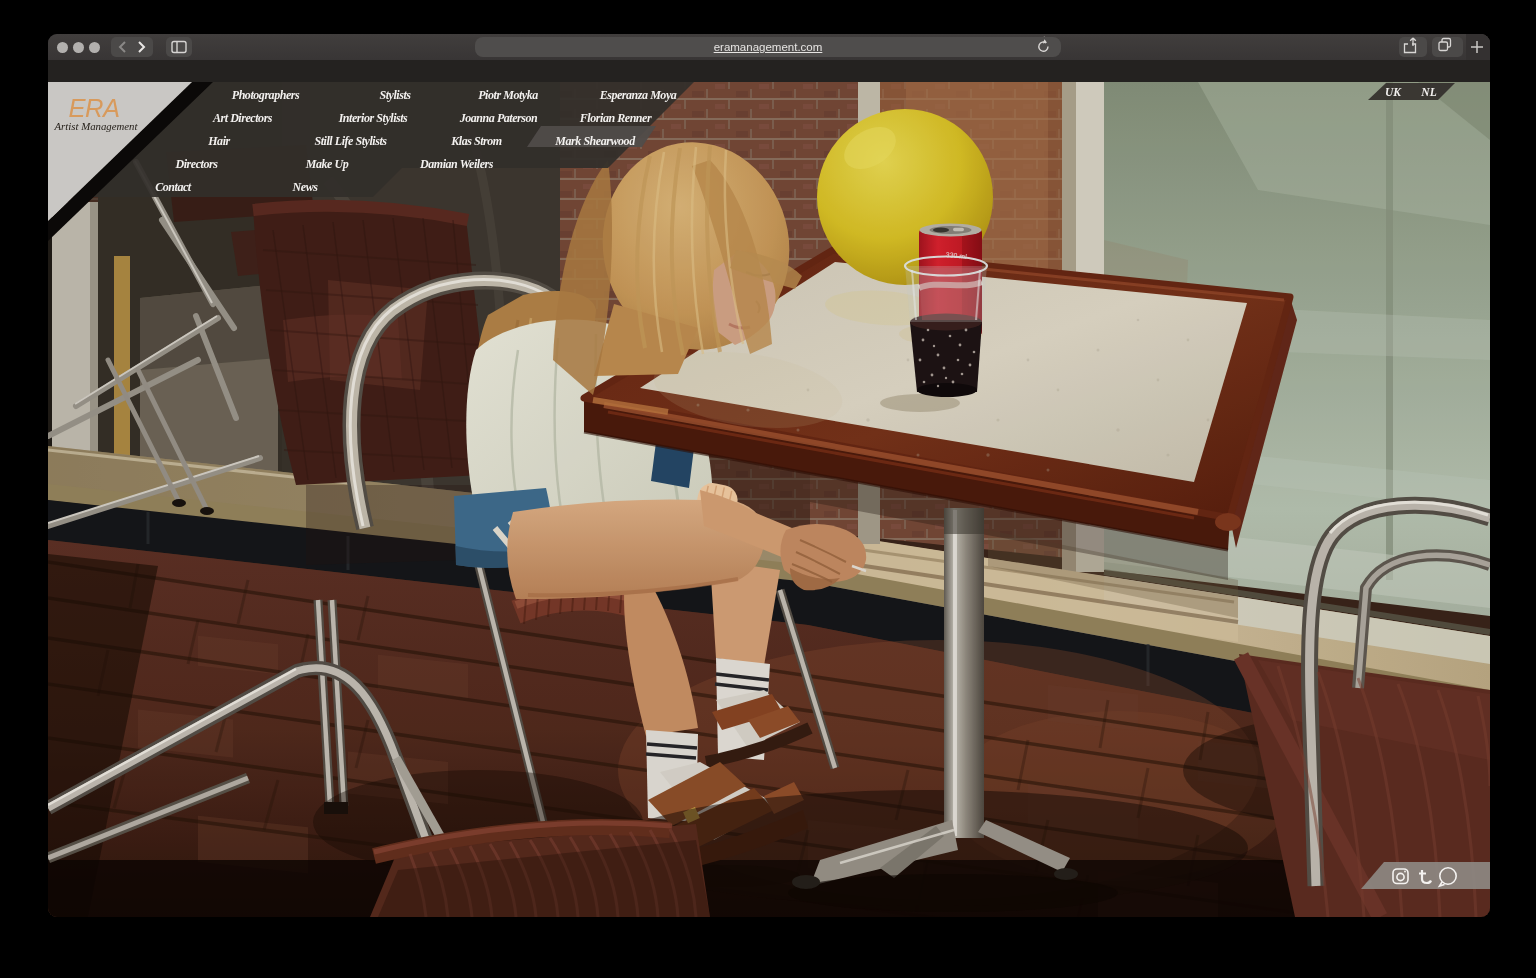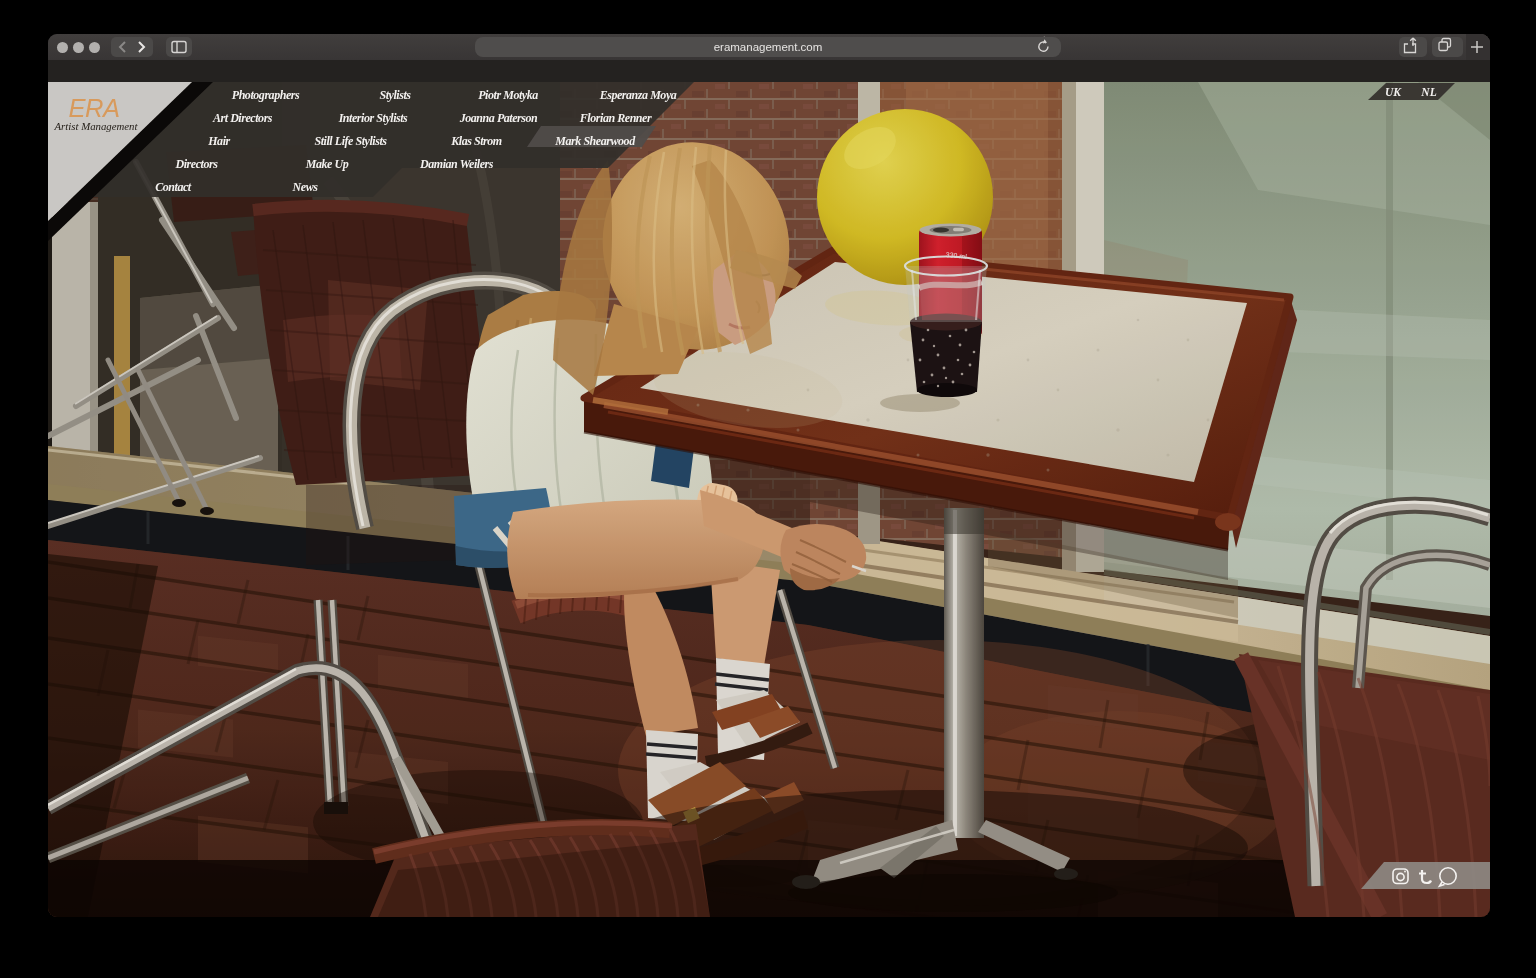--- a/index.html
+++ b/index.html
@@ -1,21 +1,21 @@
 <!DOCTYPE html>
 <html><head>
 <meta charset="utf-8">
 <style>
   html,body{margin:0;padding:0;background:#000;width:1536px;height:978px;overflow:hidden;}
   #win{position:absolute;left:48px;top:34px;width:1442px;height:883px;border-radius:9px;overflow:hidden;background:#232120;}
   #tb{position:absolute;left:0;top:0;width:1442px;height:26px;background:linear-gradient(#413e3d,#383535);border-bottom:1px solid #1a1818;}
   .dot{position:absolute;top:8px;width:11px;height:11px;border-radius:50%;background:#b2b0ae;}
   .btn{position:absolute;top:3px;height:20px;background:#4b4948;border-radius:5px;}
   #url{position:absolute;left:427px;top:3px;width:586px;height:20px;background:#4f4d4c;border-radius:8px;
-       font:11.5px "Liberation Sans",sans-serif;color:#e6e4e2;text-align:center;line-height:20px;}
+       font:11.5px "Liberation Sans",sans-serif;color:#e6e4e2;text-align:center;line-height:20px;text-decoration:underline;}
   #page{position:absolute;left:0;top:26px;}
 </style>
 </head>
 <body>
 <div id="win">
   <div id="tb">
     <div class="dot" style="left:9px"></div>
     <div class="dot" style="left:25px"></div>
     <div class="dot" style="left:41px"></div>
     <div class="btn" style="left:63px;width:42px"></div>

